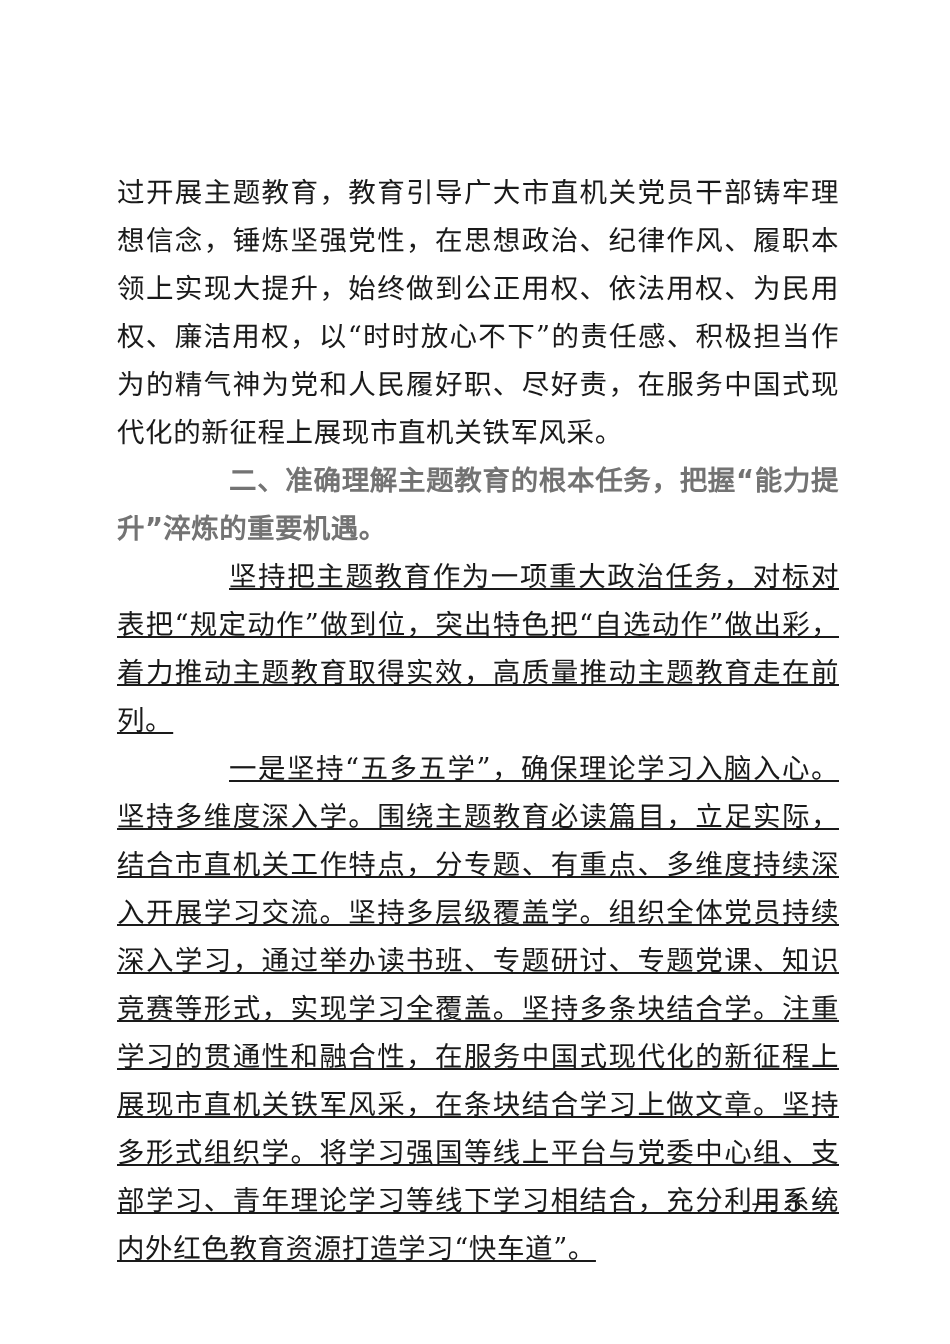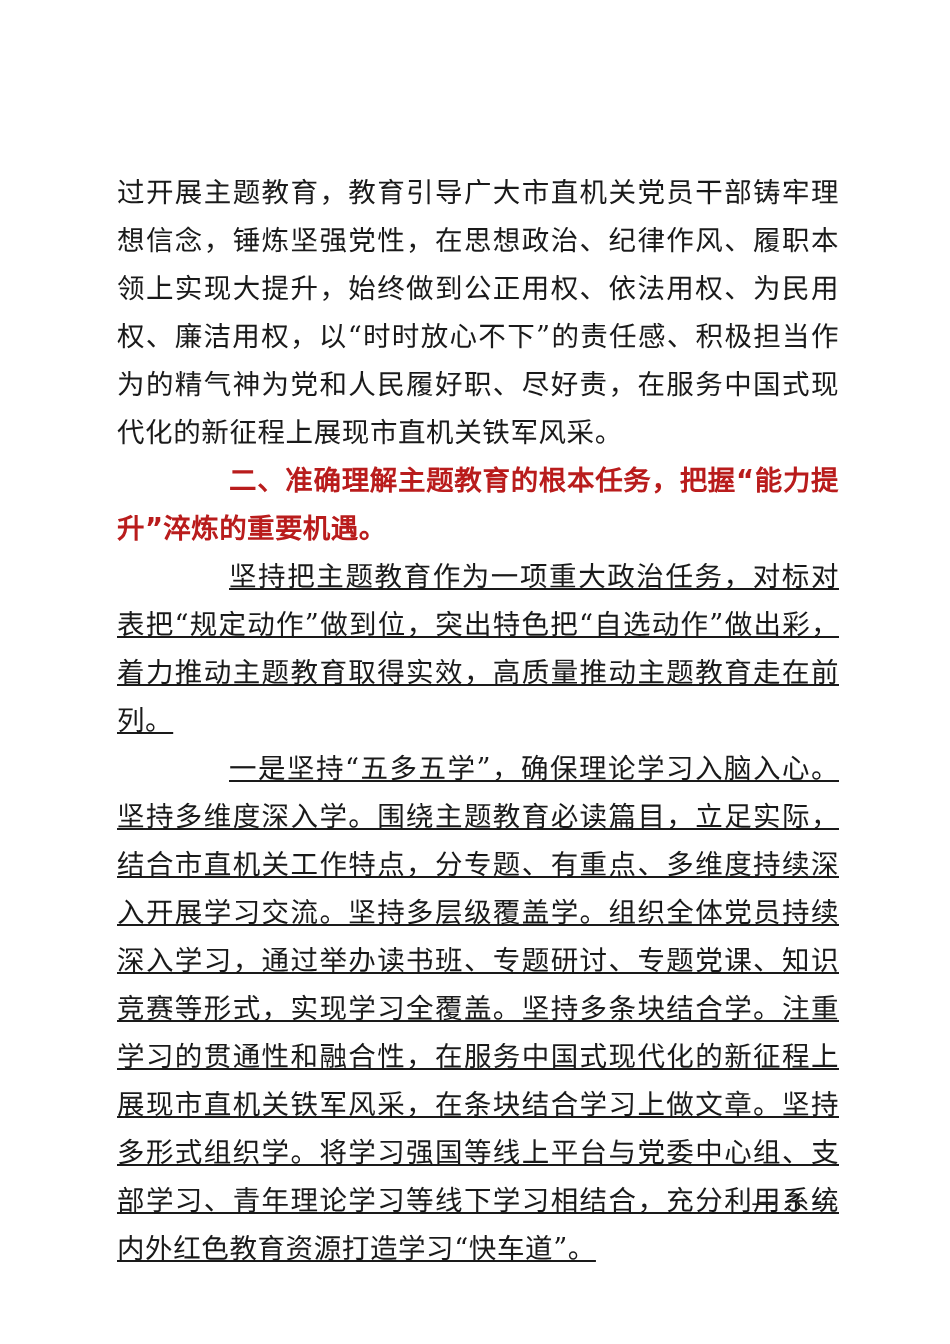--- a/index.html
+++ b/index.html
@@ -50,21 +50,21 @@
   .para.no-indent {
     text-indent: 0;
   }
 
   
   .section-heading {
     margin: 0;
     font-family: "DejaVu Sans", "Liberation Sans", sans-serif;
     font-size: 27.5px;
     line-height: 48px;
-    color: #b91c1c;
+    color: #737373;
     font-weight: 700;
     text-align: justify;
     text-justify: inter-character;
     letter-spacing: 0.4px;
     text-indent: 112px;
     word-break: break-all;
     -webkit-font-smoothing: antialiased;
   }
 
   

